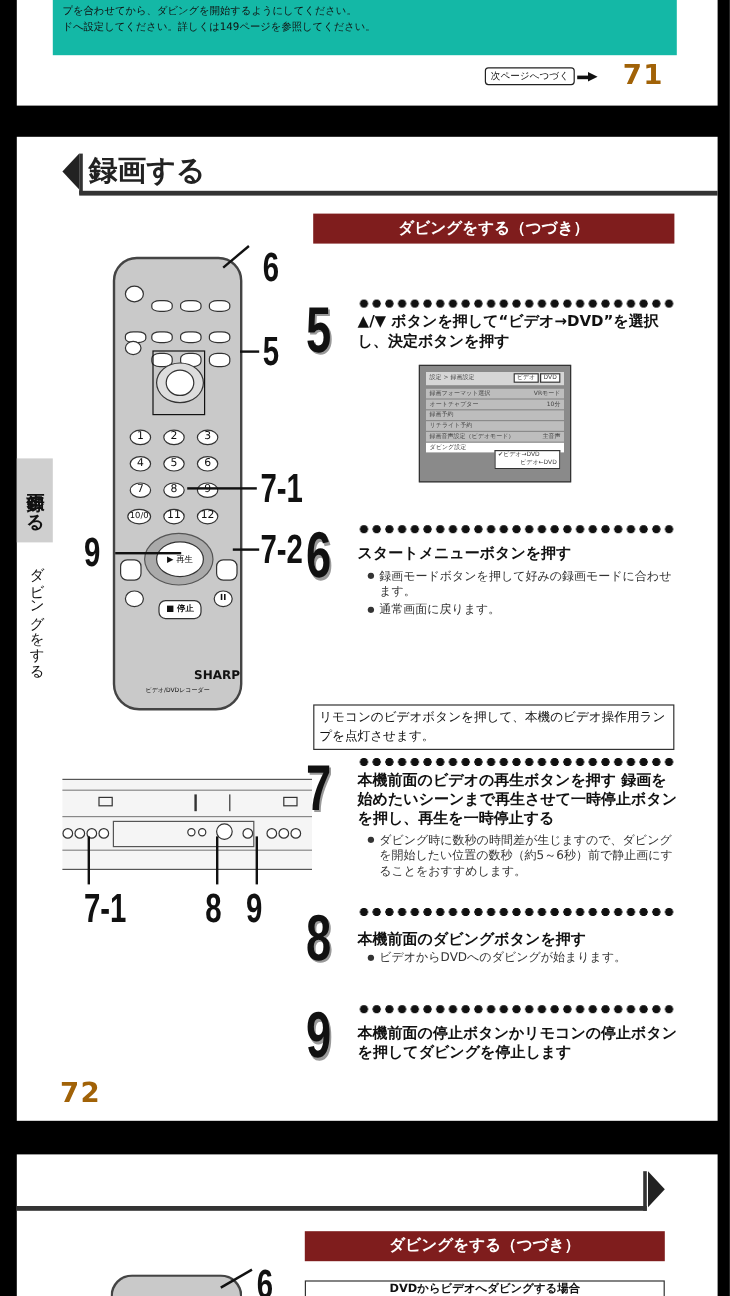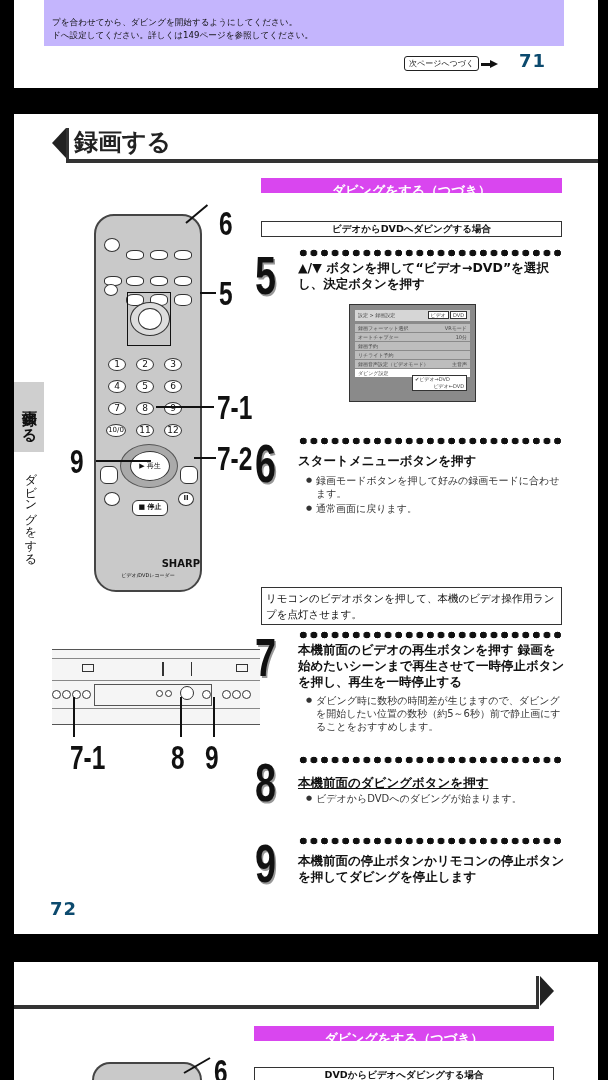--- a/index.html
+++ b/index.html
@@ -1,37 +1,37 @@
 <!DOCTYPE html>
 <html><head>
 <meta charset="utf-8">
 <style>
   * { box-sizing: border-box; margin: 0; padding: 0; }
   html, body { width: 608px; height: 1080px; background: #000; overflow: hidden; font-family: "DejaVu Sans", sans-serif; color: #111; }
   .page { position: absolute; background: #fff; left: 14px; width: 584px; }
   
   #p71 { top: 0; height: 88px; }
-  .note-box { position: absolute; left: 30px; top: 0; width: 520px; height: 46px; background: #c4b5fd; font-size: 8.6px; line-height: 13px; padding: 16px 8px; color: #111; }
+  .note-box { position: absolute; left: 30px; top: 0; width: 520px; height: 46px; background: #14b8a6; font-size: 8.6px; line-height: 13px; padding: 4px 8px; color: #111; }
   .note-box p { white-space: nowrap; }
   .next-page { position: absolute; left: 390px; top: 56px; display: flex; align-items: center; }
   .next-tag { border: 1px solid #222; border-radius: 3px; font-size: 8px; padding: 1px 4px; }
   .next-arrow { width: 18px; height: 8px; position: relative; margin-left: 2px; }
   .next-arrow::before { content: ""; position: absolute; left: 0; top: 3px; width: 10px; height: 3px; background: #111; }
   .next-arrow::after { content: ""; position: absolute; left: 9px; top: 0; border-left: 8px solid #111; border-top: 4.5px solid transparent; border-bottom: 4.5px solid transparent; }
-  .page-num { position: absolute; font-family: "DejaVu Sans", sans-serif; font-weight: bold; font-size: 18px; letter-spacing: 1px; color: #0c4a6e; }
+  .page-num { position: absolute; font-family: "DejaVu Sans", sans-serif; font-weight: bold; font-size: 23px; letter-spacing: 1px; color: #a16207; }
   #p71 .page-num { left: 505px; top: 50px; }
 
   
   #p72 { top: 114px; height: 820px; }
   .title-bar { position: absolute; left: 38px; top: 10px; width: 546px; height: 36px; }
   .title-tri { position: absolute; left: 0; top: 4px; border-right: 14px solid #222; border-top: 15px solid transparent; border-bottom: 15px solid transparent; }
   .title-text { position: absolute; left: 22px; top: 2px; font-size: 24px; font-weight: bold; color: #222; }
   .title-line { position: absolute; left: 14px; top: 35px; width: 532px; height: 4px; background: #333; }
   .title-vline { position: absolute; left: 14px; top: 4px; width: 3px; height: 34px; background: #333; }
-  .section-header { position: absolute; left: 247px; top: 64px; width: 301px; height: 15px; background: #d946ef; color: #fff; font-weight: bold; font-size: 13px; text-align: center; line-height: 25px; }
+  .section-header { position: absolute; left: 247px; top: 64px; width: 301px; height: 25px; background: #7f1d1d; color: #fff; font-weight: bold; font-size: 13px; text-align: center; line-height: 25px; }
   .case-box { position: absolute; left: 247px; top: 107px; width: 301px; height: 16px; border: 1px solid #333; font-size: 9.5px; font-weight: bold; text-align: center; line-height: 14px; }
   .step { position: absolute; left: 241px; width: 310px; }
   .step-num { position: absolute; left: 0; top: 0; font-size: 54px; font-weight: bold; color: #111; font-family: "Liberation Sans", sans-serif; transform: scaleX(0.7); transform-origin: left top; line-height: 54px; text-shadow: 2px 2px 0 #999; }
   .dots { position: absolute; left: 43px; top: 0; width: 265px; height: 10px; background-image: radial-gradient(circle, #111 3.2px, transparent 3.6px); background-size: 10.6px 10px; }
   .step-title { position: absolute; left: 43px; top: 12px; font-size: 12.5px; font-weight: bold; line-height: 16px; width: 268px; }
   .bullets { position: absolute; left: 51px; font-size: 10px; line-height: 13px; color: #333; width: 258px; }
   .bullets li { list-style: none; position: relative; padding-left: 10px; margin-bottom: 2px; }
   .bullets li::before { content: "●"; position: absolute; left: 0; top: 0; font-size: 7px; }
   .info-box { position: absolute; left: 247px; top: 473px; width: 301px; height: 38px; border: 1px solid #333; font-size: 10.5px; line-height: 16px; padding: 2px 4px; }
 
@@ -98,21 +98,20 @@
     <span class="title-tri"></span>
     <span class="title-vline"></span>
     <span class="title-text">録画する</span>
     <span class="title-line"></span>
   </div>
 
   <div class="side-tab">録画する</div>
   <div class="side-sub">ダビングをする</div>
 
   <div class="section-header">ダビングをする（つづき）</div>
-  <div class="case-box">ビデオからDVDへダビングする場合</div>
 
   <div class="remote">
     <div class="rbtn" style="left:8px;top:22px;width:16px;height:14px;"></div>
     <div class="rbtn oval" style="left:30px;top:24px;width:18px;height:10px;"></div>
     <div class="rbtn oval" style="left:54px;top:24px;width:18px;height:10px;"></div>
     <div class="rbtn oval" style="left:78px;top:24px;width:18px;height:10px;"></div>
     <div class="rbtn oval" style="left:8px;top:50px;width:18px;height:10px;"></div>
     <div class="rbtn oval" style="left:30px;top:50px;width:18px;height:10px;"></div>
     <div class="rbtn oval" style="left:54px;top:50px;width:18px;height:10px;"></div>
     <div class="rbtn oval" style="left:78px;top:50px;width:18px;height:10px;"></div>
@@ -247,21 +246,21 @@
   <div style="position:absolute;left:59px;top:583px;width:2px;height:40px;background:#111;"></div>
   <div style="position:absolute;left:166px;top:583px;width:2px;height:40px;background:#111;"></div>
   <div style="position:absolute;left:199px;top:583px;width:2px;height:40px;background:#111;"></div>
   <div class="callout" style="left:56px;top:626px;">7-1</div>
   <div class="callout" style="left:157px;top:626px;">8</div>
   <div class="callout" style="left:191px;top:626px;">9</div>
 
   <div class="step" style="top:641px;">
     <div class="step-num">8</div>
     <div class="dots"></div>
-    <div class="step-title" style="top:20px;text-decoration:underline;">本機前面のダビングボタンを押す</div>
+    <div class="step-title" style="top:20px;">本機前面のダビングボタンを押す</div>
     <ul class="bullets" style="top:37px;">
       <li>ビデオからDVDへのダビングが始まります。</li>
     </ul>
   </div>
 
   <div class="step" style="top:722px;">
     <div class="step-num">9</div>
     <div class="dots"></div>
     <div class="step-title" style="top:17px;">本機前面の停止ボタンかリモコンの停止ボタンを押してダビングを停止します</div>
   </div>

